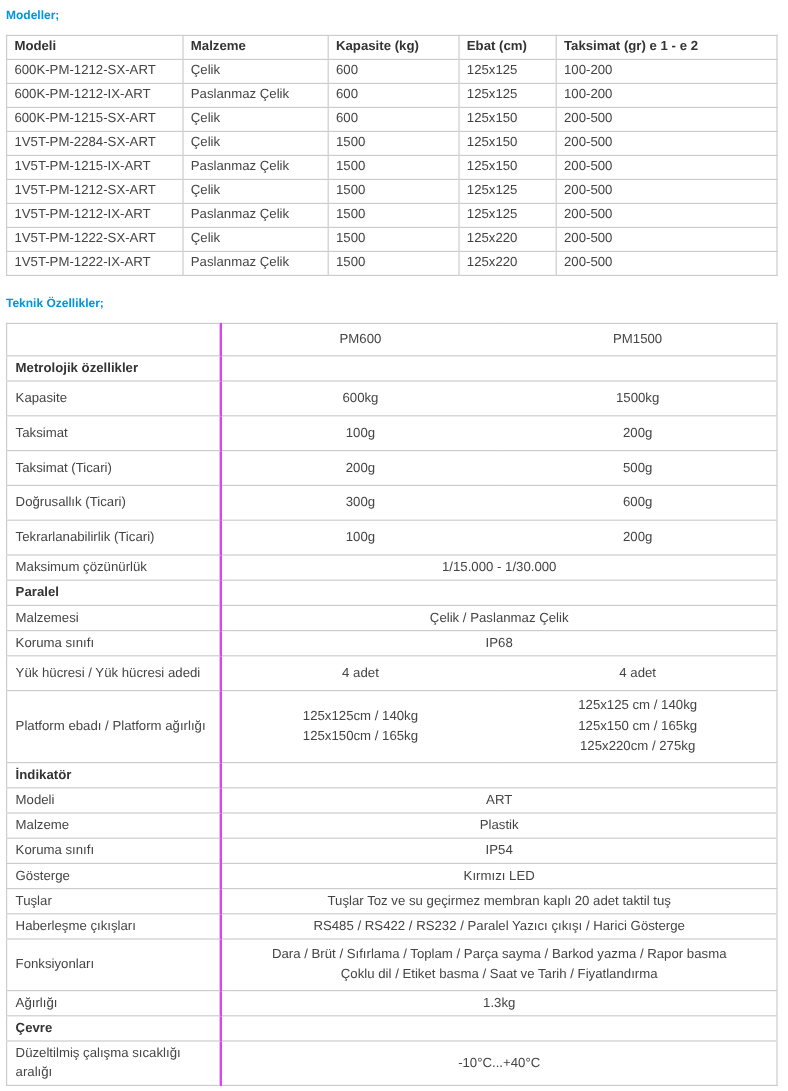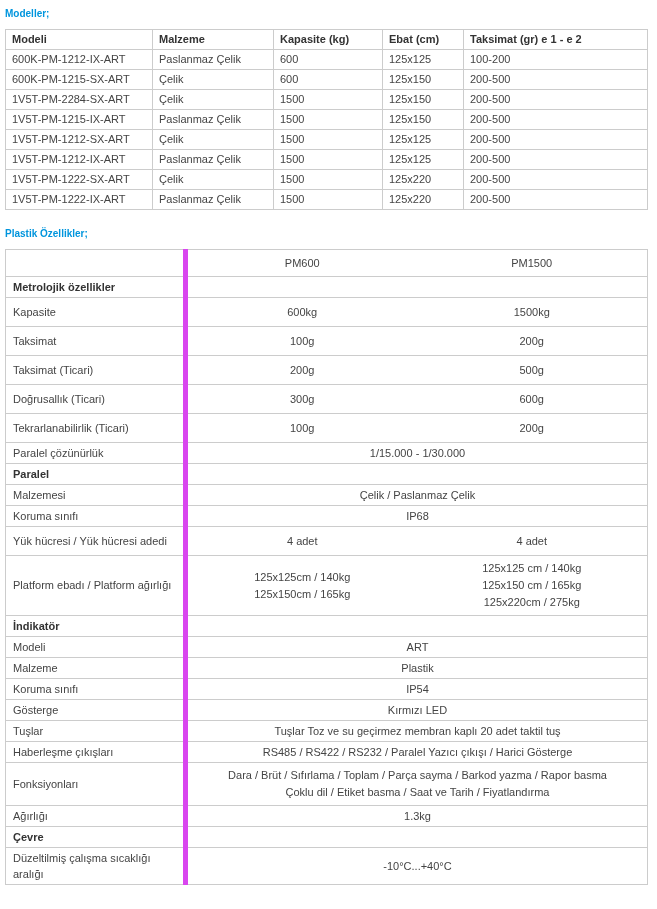--- a/index.html
+++ b/index.html
@@ -26,21 +26,21 @@
     font-size:11px; line-height:13px; white-space:nowrap; overflow:hidden;
   }
   table.models th { font-weight:bold; color:#333333; }
   .models .c0 { width:147px; } .models .c1 { width:121px; }
   .models .c2 { width:109px; } .models .c3 { width:81px;  }
   .models .c4 { width:auto;  }
 
   
   table.specs { border:1px solid #cccccc; }
   table.specs td, table.specs th { border-top:1px solid #cccccc; vertical-align:middle; }
-  table.specs td.label, table.specs th.label { border-right:5px solid #d946ef; }
+  table.specs td.label, table.specs th.label { border-right:2px solid #d946ef; }
   table.specs .label { width:163px; text-align:left; padding:2px 7px; line-height:16px; }
   table.specs .val   { text-align:center; padding:2px 7px; line-height:16px; }
   table.specs tr.head  th { border-top:none; font-weight:normal; padding:5px 7px; text-align:center; }
   table.specs tr.section td.label { font-weight:bold; color:#333333; padding:2px 7px; }
   table.specs tr.dual td { padding:6px 7px; }
   table.specs tr.multi td { line-height:17px; padding:4px 7px; }
 </style>
 </head>
 <body>
 
@@ -60,20 +60,27 @@
       <tr>
         <th>Modeli</th>
         <th>Malzeme</th>
         <th>Kapasite (kg)</th>
         <th>Ebat (cm)</th>
         <th>Taksimat (gr) e 1 - e 2</th>
       </tr>
     </thead>
     <tbody id="models-tbody">
         <tr>
+          <td>600K-PM-1212-SX-ART</td>
+          <td>Çelik</td>
+          <td>600</td>
+          <td>125x125</td>
+          <td>100-200</td>
+        </tr>
+        <tr>
           <td>600K-PM-1212-IX-ART</td>
           <td>Paslanmaz Çelik</td>
           <td>600</td>
           <td>125x125</td>
           <td>100-200</td>
         </tr>
         <tr>
           <td>600K-PM-1215-SX-ART</td>
           <td>Çelik</td>
           <td>600</td>
@@ -120,21 +127,21 @@
           <td>Paslanmaz Çelik</td>
           <td>1500</td>
           <td>125x220</td>
           <td>200-500</td>
         </tr>
       </tbody>
   </table>
 
   <div class="gap"></div>
 
-  <div class="section-title">Plastik Özellikler;</div>
+  <div class="section-title">Teknik Özellikler;</div>
 
   <table class="specs">
     <thead>
       <tr class="head">
         <th class="label"></th>
         <th class="val">PM600</th>
         <th class="val">PM1500</th>
       </tr>
     </thead>
     <tbody id="specs-tbody">
@@ -161,21 +168,21 @@
           <td class="label">Doğrusallık (Ticari)</td>
           <td class="val">300g</td>
           <td class="val">600g</td>
         </tr>
         <tr class="dual">
           <td class="label">Tekrarlanabilirlik (Ticari)</td>
           <td class="val">100g</td>
           <td class="val">200g</td>
         </tr>
         <tr class="span">
-          <td class="label">Paralel çözünürlük</td>
+          <td class="label">Maksimum çözünürlük</td>
           <td class="val" colspan="2">1/15.000 - 1/30.000</td>
         </tr>
         <tr class="section">
           <td class="label">Paralel</td>
           <td class="val" colspan="2"></td>
         </tr>
         <tr class="span">
           <td class="label">Malzemesi</td>
           <td class="val" colspan="2">Çelik / Paslanmaz Çelik</td>
         </tr>

